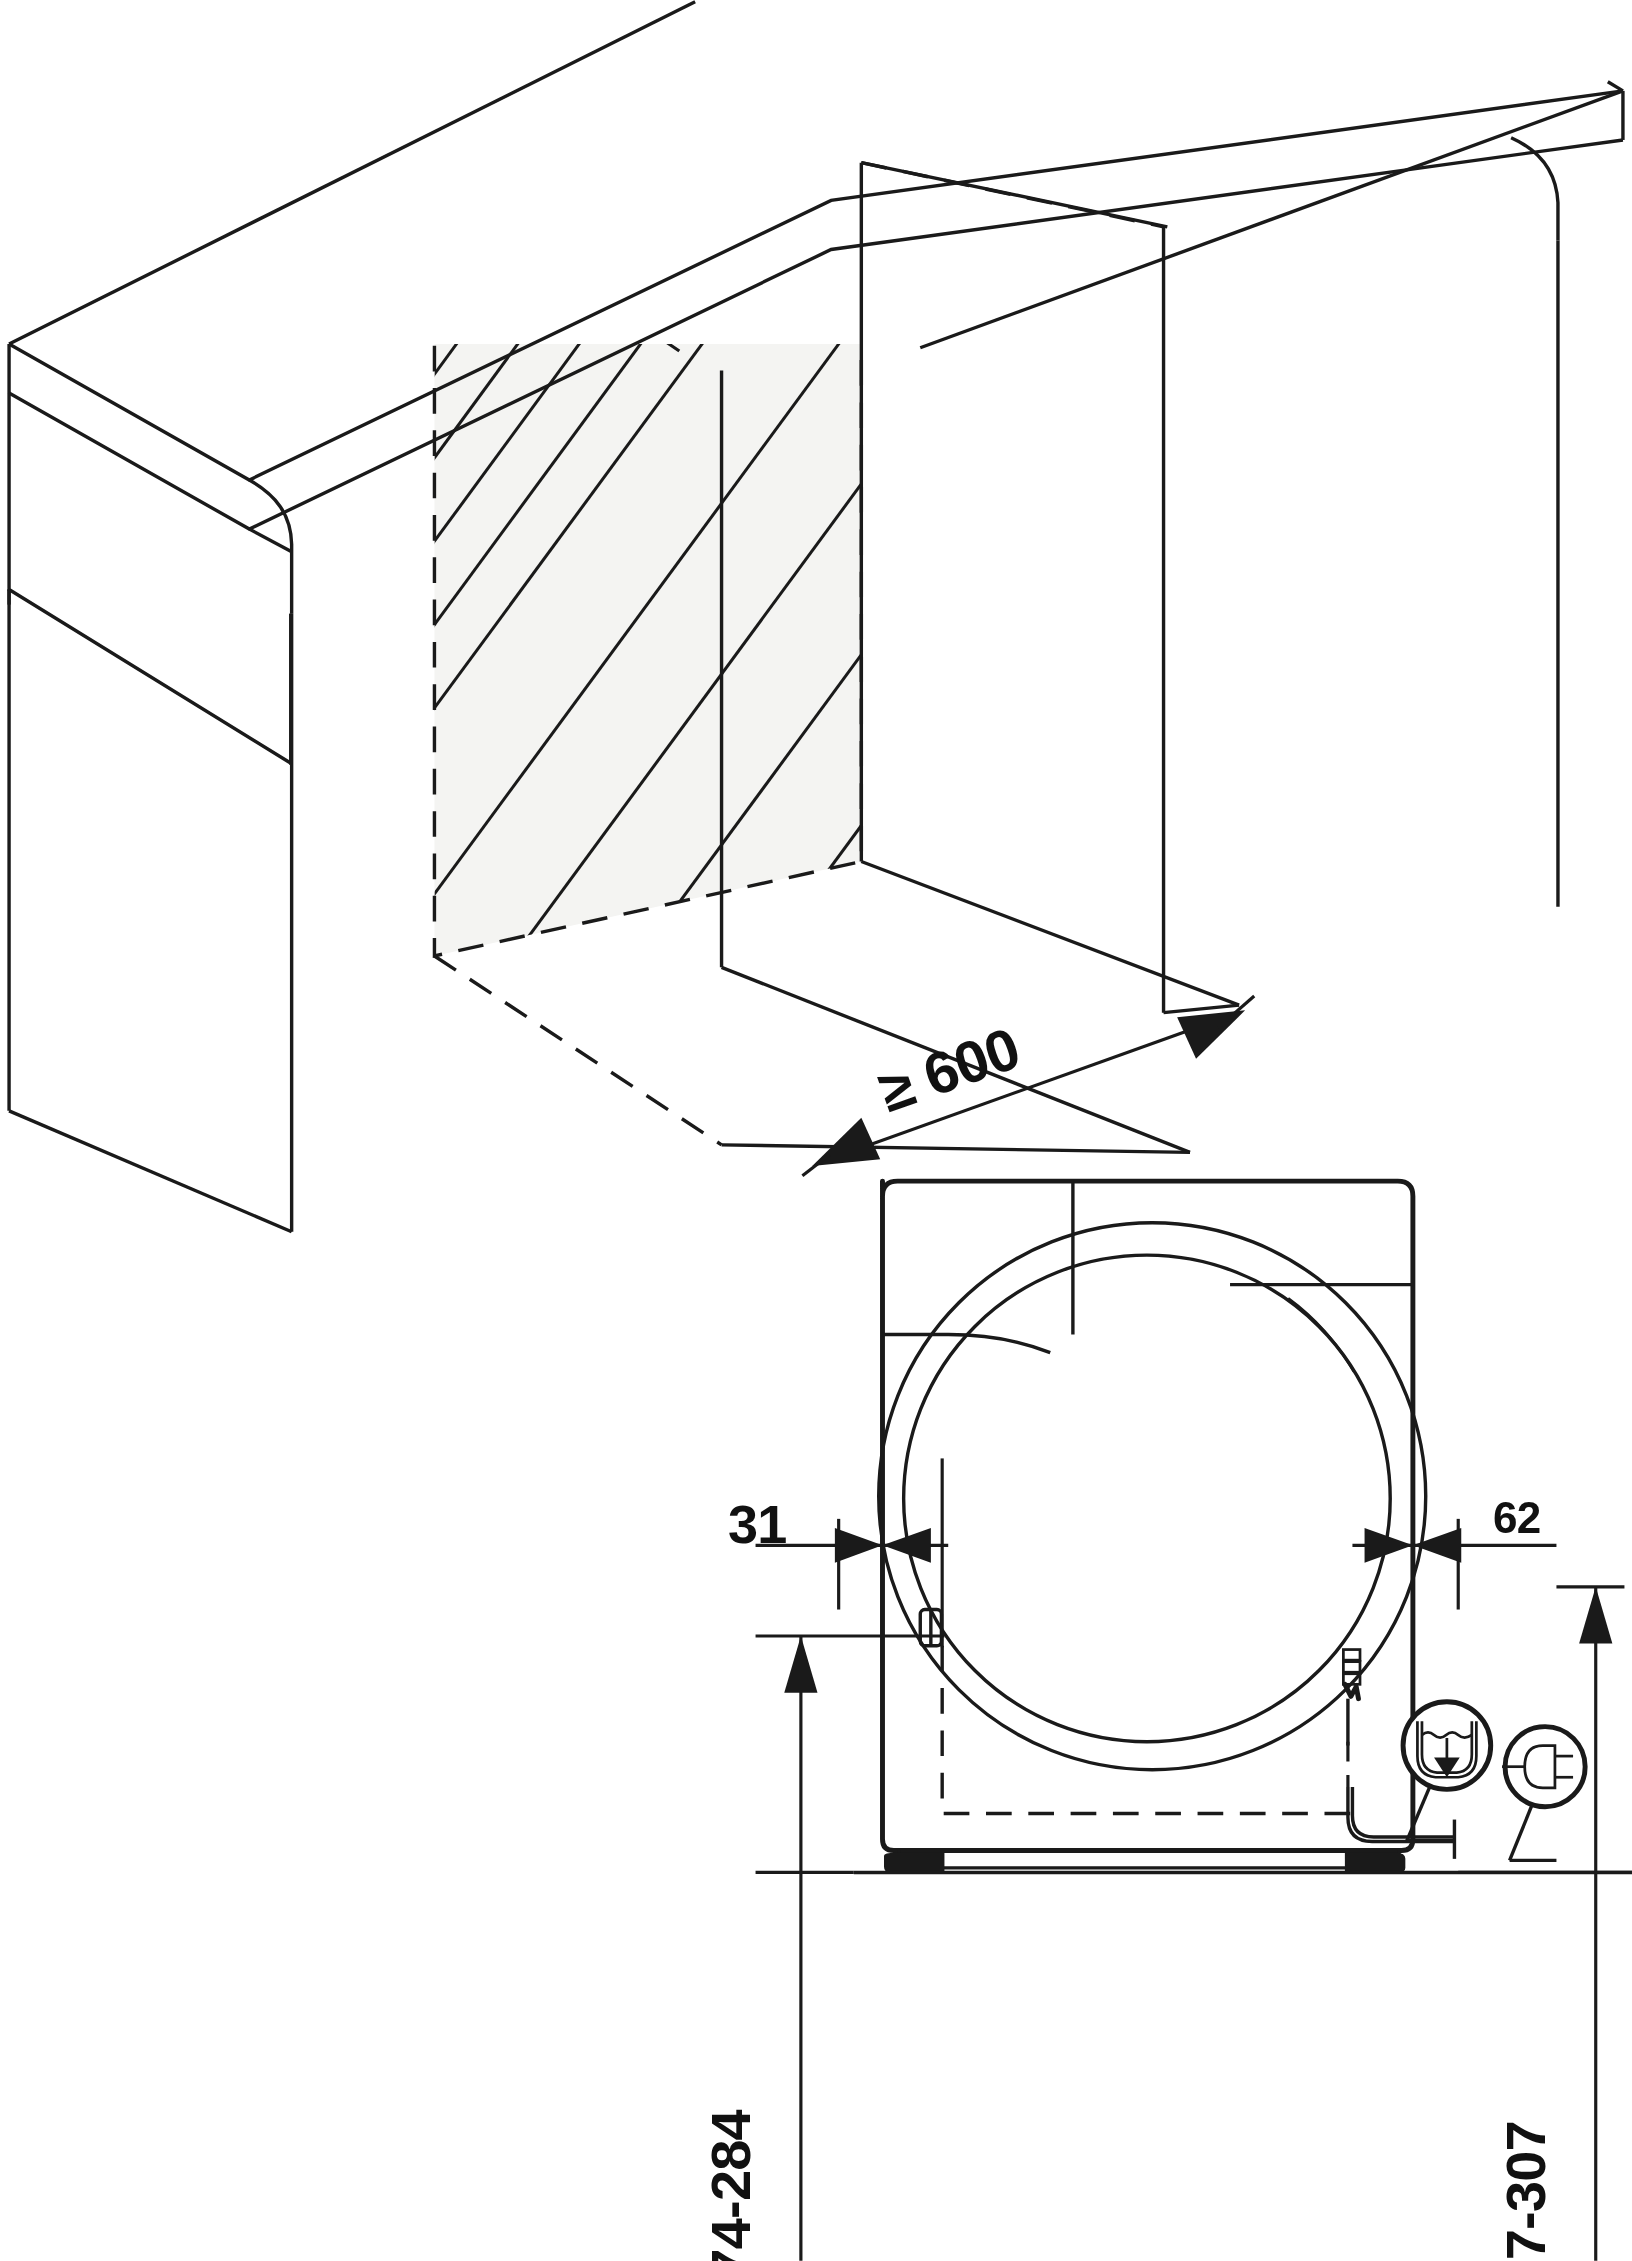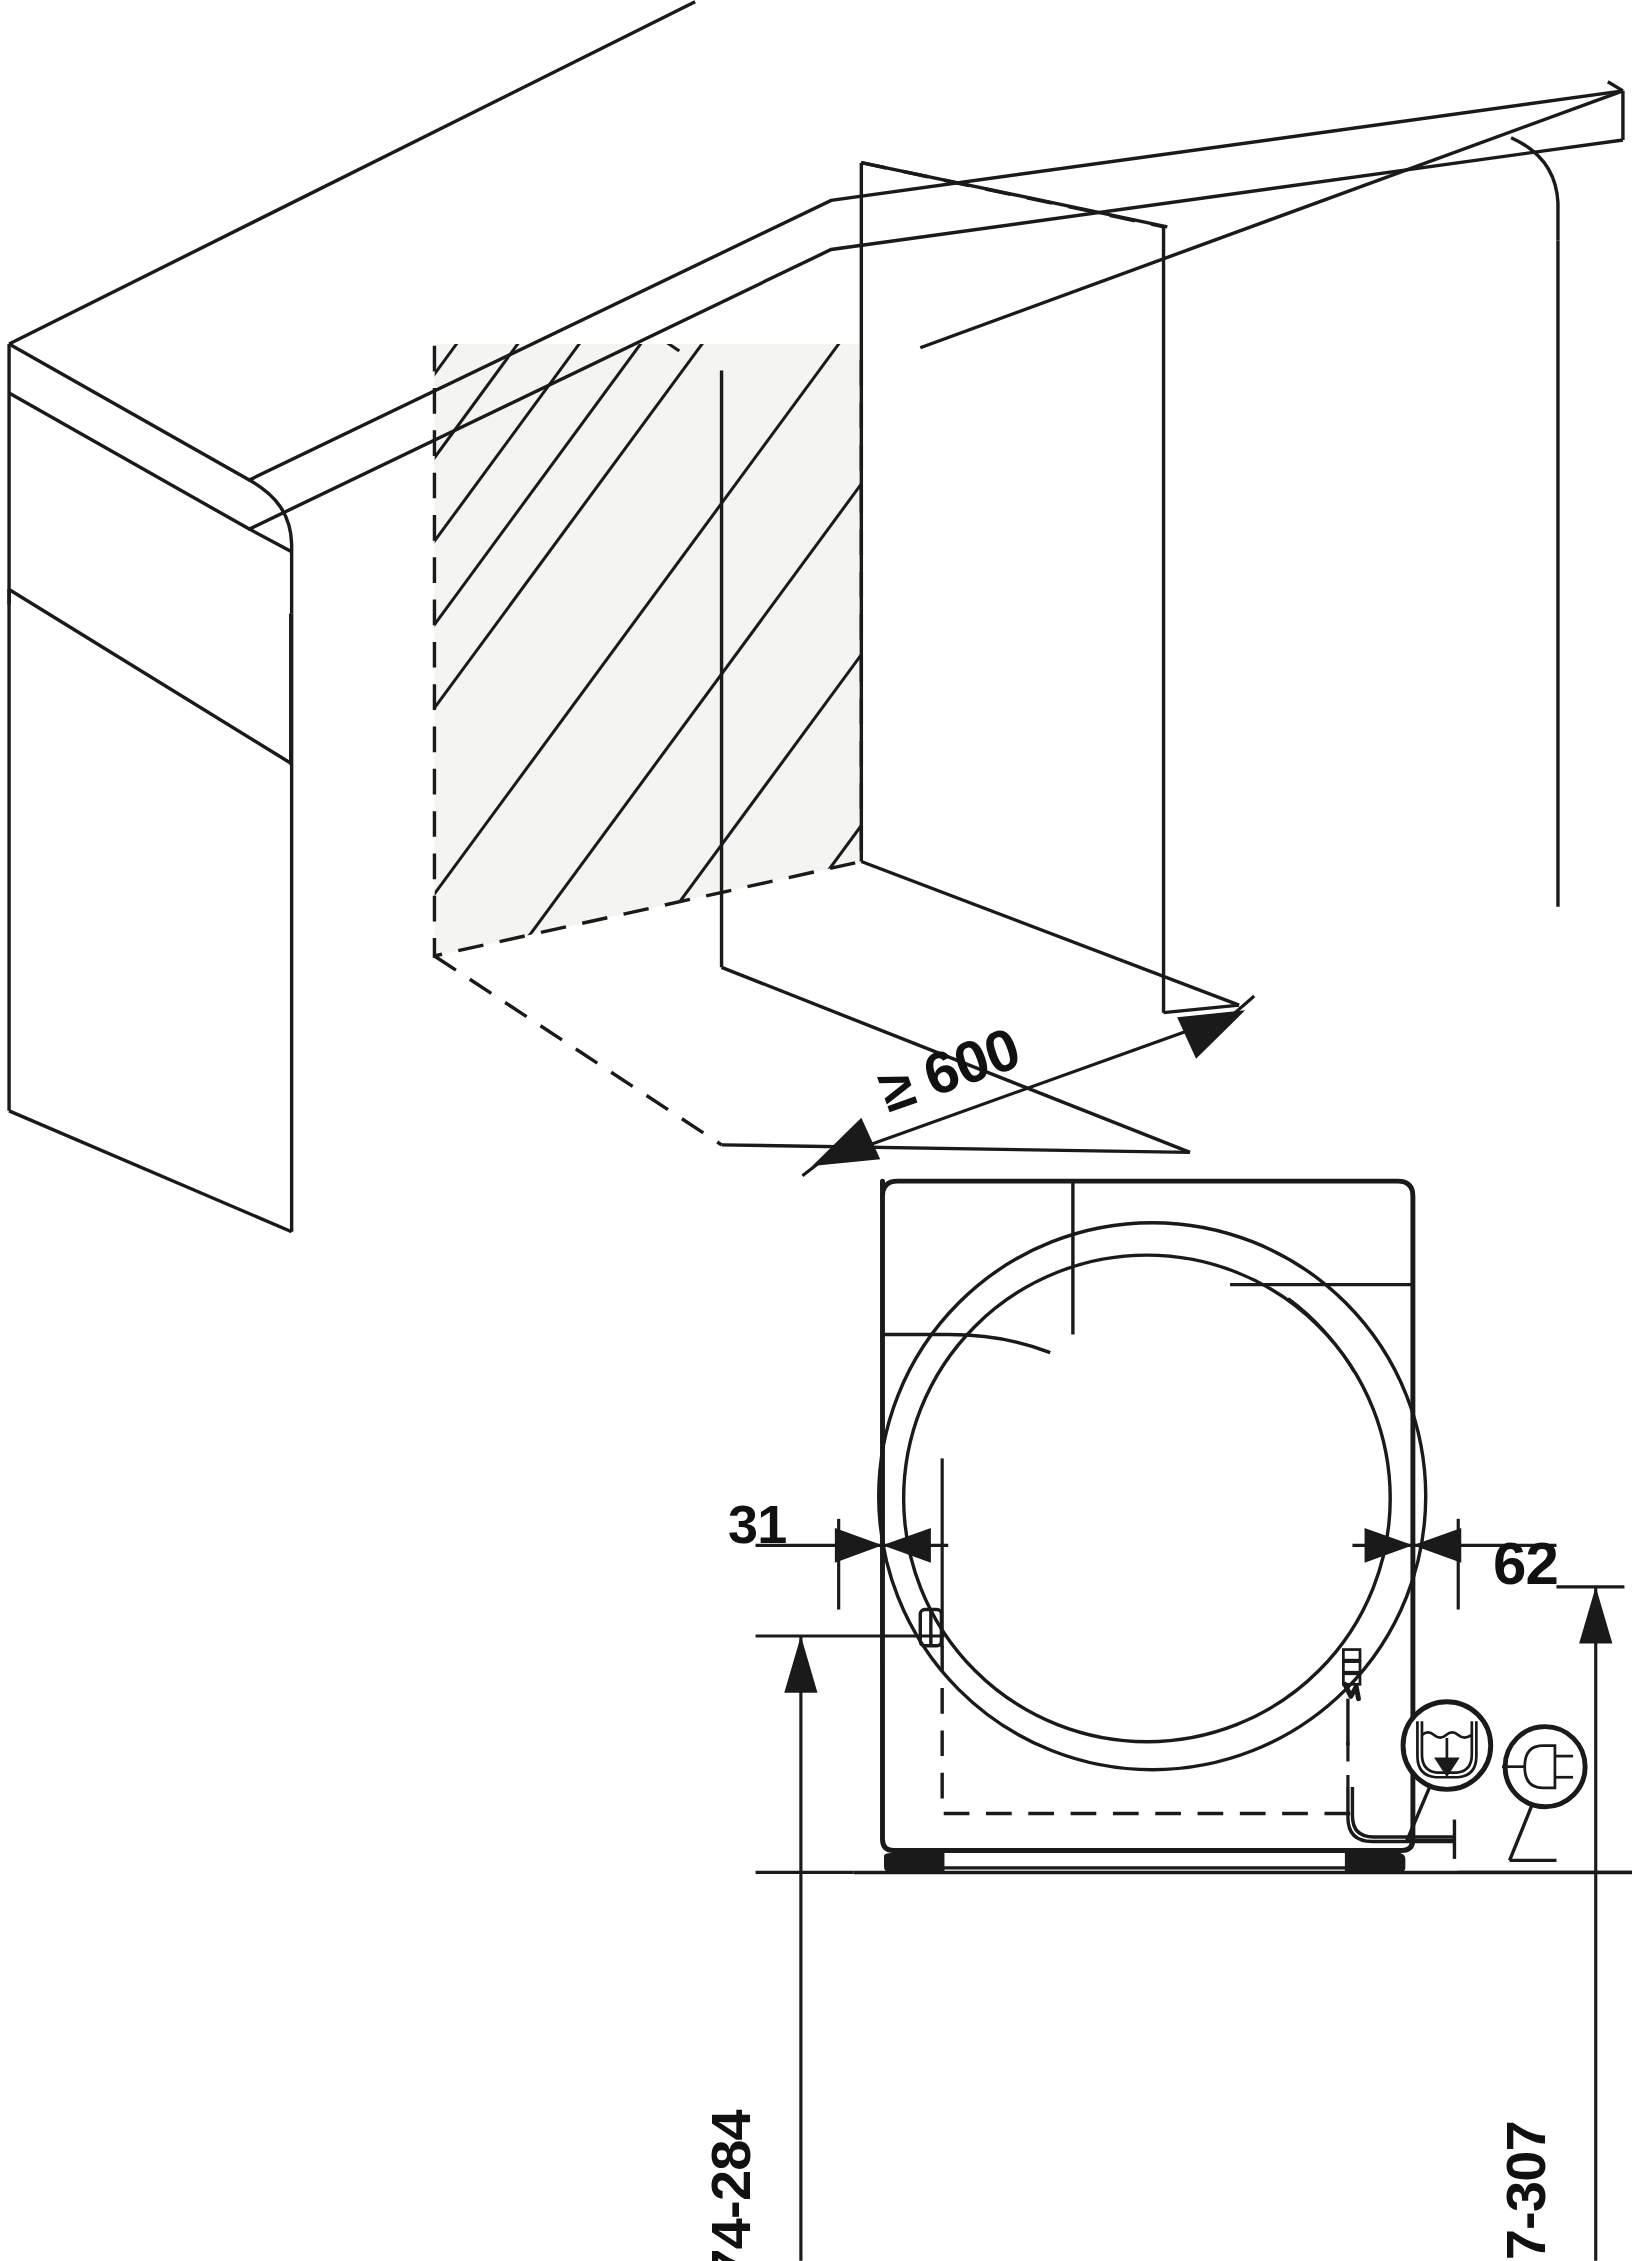--- a/index.html
+++ b/index.html
@@ -75,21 +75,21 @@
   .dimtext {
     position: absolute;
     color: #111111;
     font-family: "Liberation Sans", sans-serif;
     font-weight: 700;
     white-space: nowrap;
     letter-spacing: -0.8px;
   }
   .t600 { font-size: 59px; transform: rotate(-19.5deg); transform-origin: left bottom; }
   .t31  { font-size: 54px; }
-  .t62  { font-size: 60px; margin-top: 36px; }
+  .t62  { font-size: 44px; }
   .tvert {
     font-size: 56px;
     transform: rotate(-90deg);
     transform-origin: left bottom;
   }
 </style>
 </head>
 <body>
 
 <div id="diagram-root">

